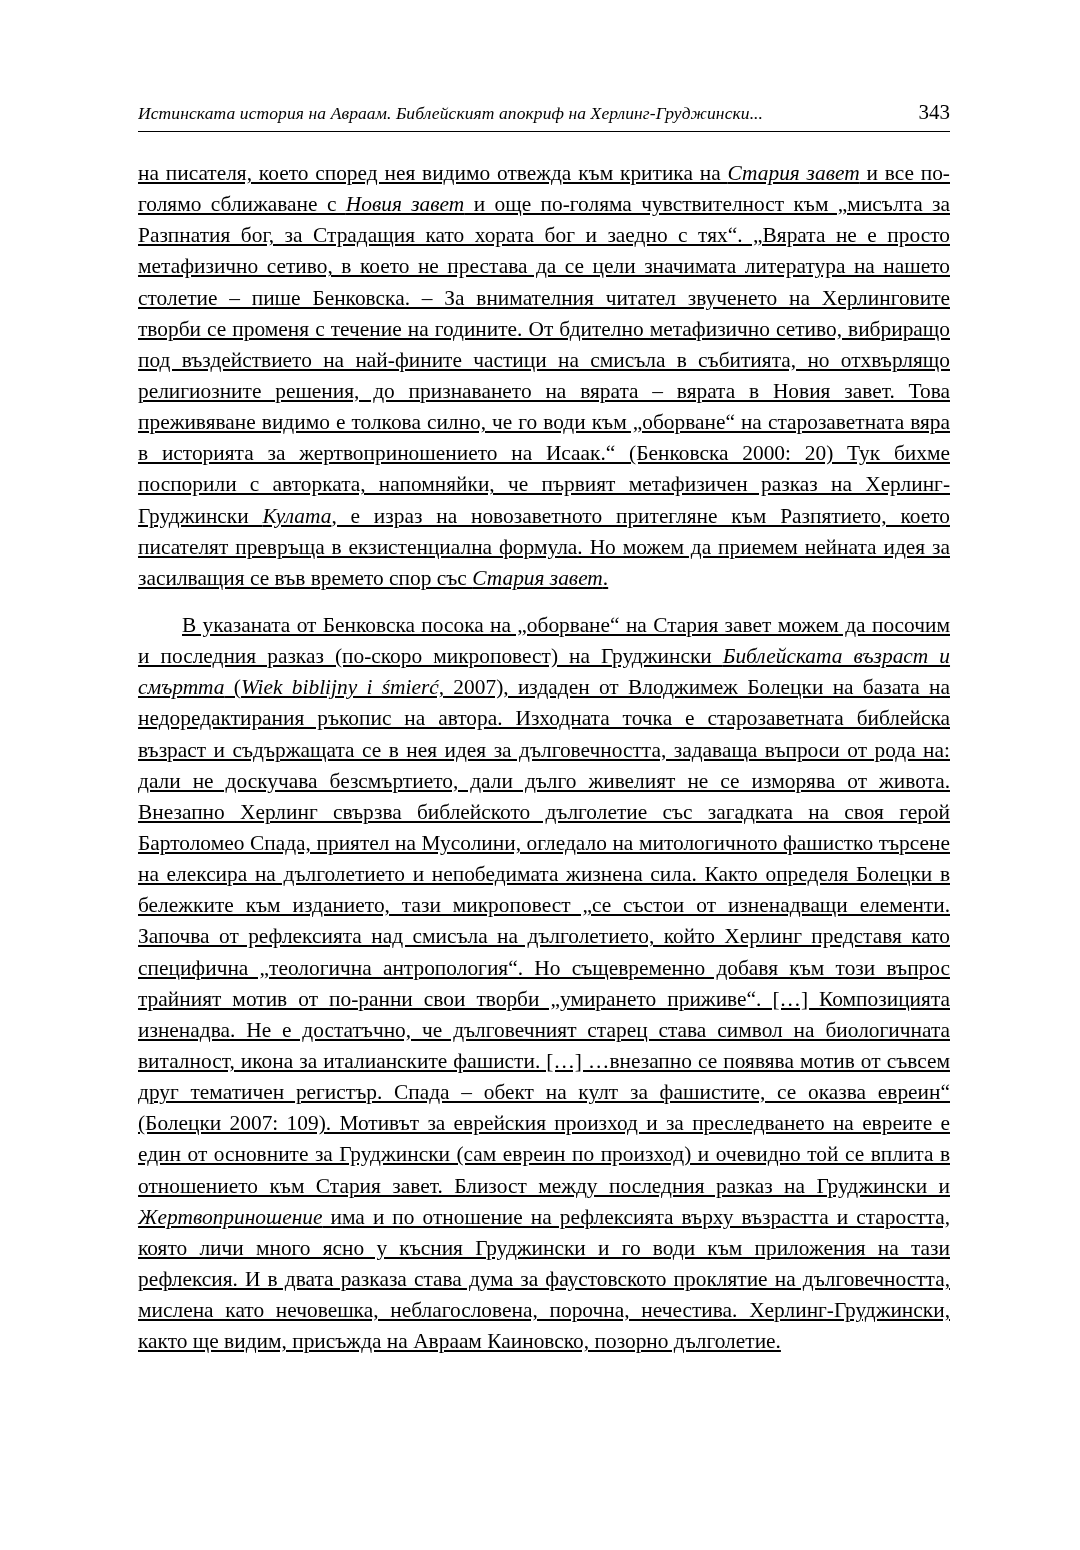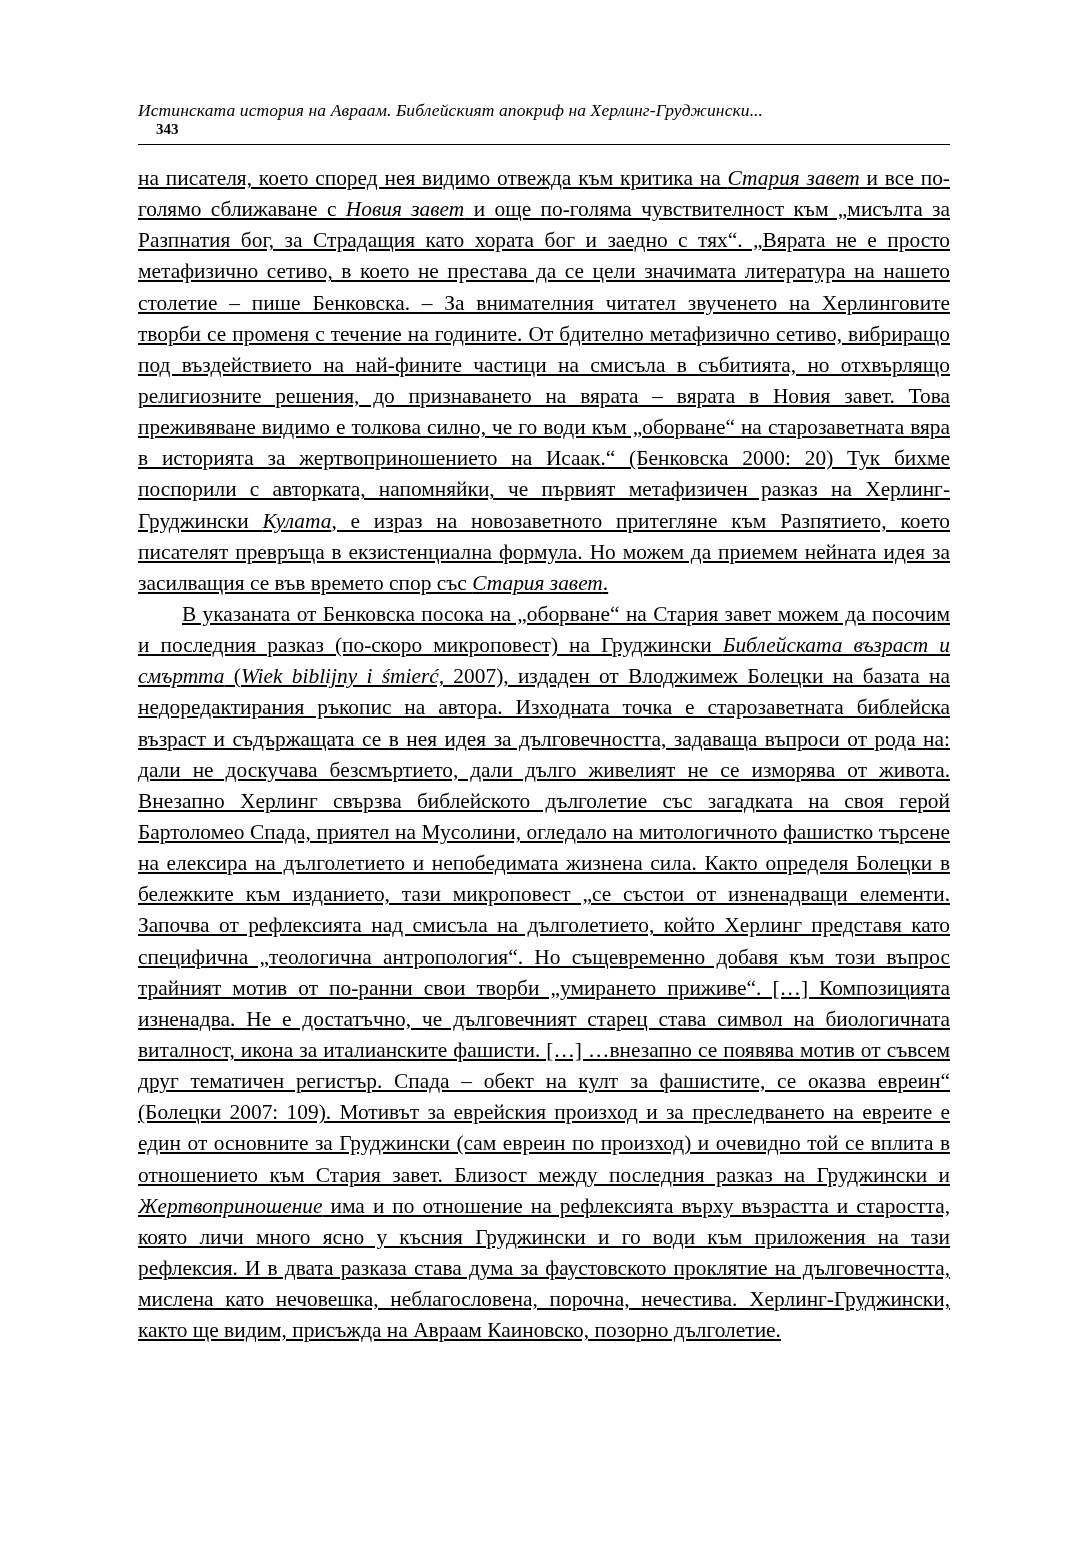--- a/index.html
+++ b/index.html
@@ -19,49 +19,48 @@
     height: 1550px;
     box-sizing: border-box;
     padding: 100px 130px 60px 138px;
   }
   .running-head {
     display: flex;
     align-items: baseline;
     justify-content: space-between;
     border-bottom: 1.6px solid #000;
     padding-bottom: 6px;
-    margin-bottom: 18px;
-    flex-direction: column;
+    margin-bottom: 26px;
   }
   .running-head-title {
     font-style: italic;
     font-size: 17.5px;
     letter-spacing: 0.1px;
     white-space: nowrap;
     overflow: hidden;
   }
   .page-number {
-    font-size: 15px;
-    font-weight: bold;
+    font-size: 21px;
+    font-weight: normal;
     padding-left: 18px;
   }
   .body-text p {
     margin: 0;
     font-size: 21.4px;
     line-height: 1.455;
     text-align: justify;
     text-justify: inter-word;
     hyphens: manual;
     text-decoration: underline;
   }
   .body-text p.indent {
     text-indent: 44px;
   }
   .body-text p + p {
-    margin-top: 0;
+    margin-top: 16px;
   }
   i {
     font-style: italic;
   }
 </style>
 </head>
 <body>
 
 <div class="page">
 

